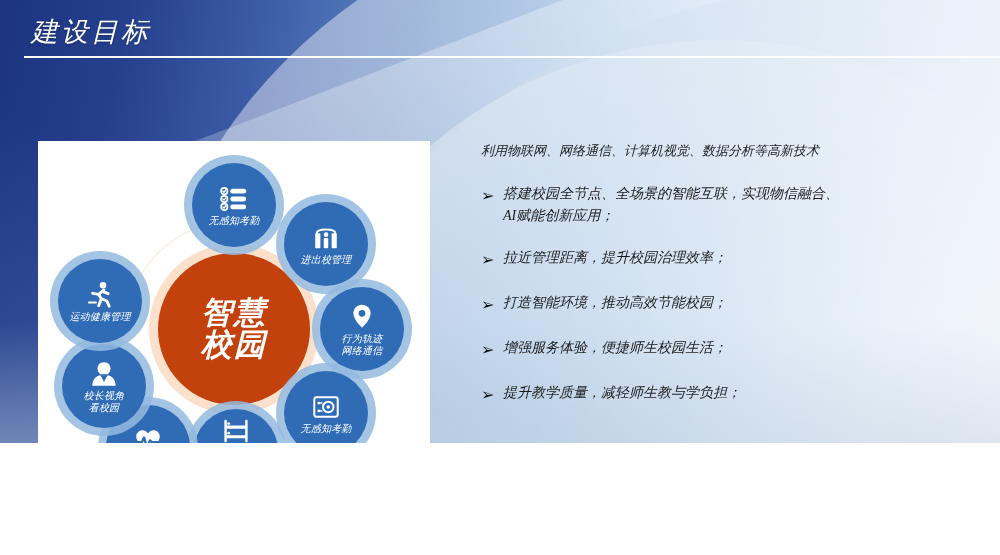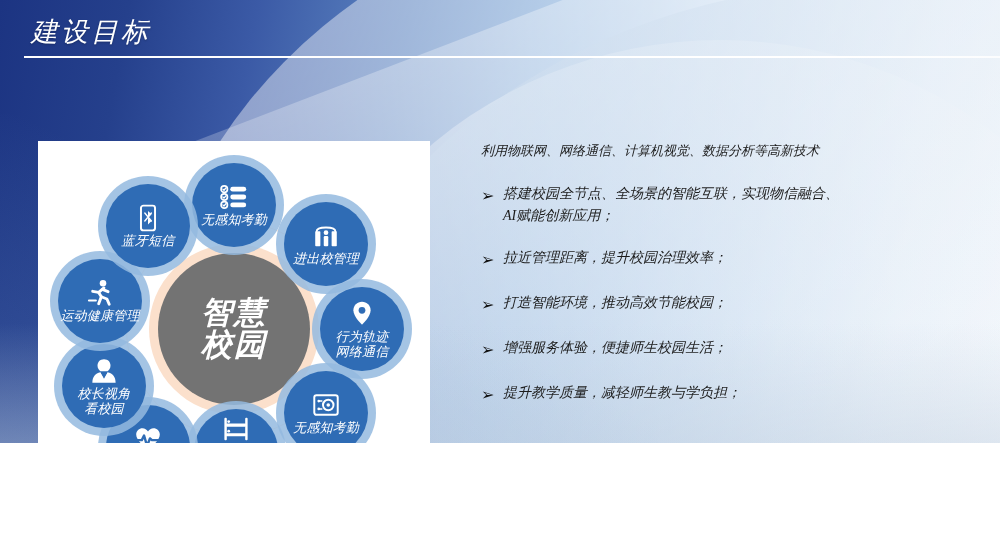--- a/index.html
+++ b/index.html
@@ -96,21 +96,21 @@
     border-radius: 50%;
     border: 1.5px solid #fbe2cd;
     box-sizing: border-box;
   }
 
   
   #center-hub {
     position: absolute; left: 196px; top: 188px;
     width: 152px; height: 152px; margin-left: -76px; margin-top: -76px;
     border-radius: 50%;
-    background: #737373;
+    background: #c2410c;
     box-shadow: 0 0 0 9px #fbe0cc;
     display: flex; align-items: center; justify-content: center;
   }
   #center-hub-label {
     color: #ffffff; font-size: 31px; line-height: 1.04;
     font-weight: bold; text-align: center;
     letter-spacing: 2px;
     font-family: "Liberation Sans", "DejaVu Sans", sans-serif;
     white-space: pre-line;
   }
@@ -120,21 +120,21 @@
     position: absolute;
     width: 84px; height: 84px; margin-left: -42px; margin-top: -42px;
     border-radius: 50%;
     background: #2f6cb5;
     box-shadow: 0 0 0 8px rgba(148,186,223,0.85);
     display: flex; flex-direction: column;
     align-items: center; justify-content: center;
   }
   .node-icon { width: 34px; height: 30px; display:block; margin-bottom: 1px; }
   .node-label {
-    color: #ffffff; font-size: 13px; line-height: 1.12;
+    color: #ffffff; font-size: 10px; line-height: 1.12;
     text-align: center; white-space: pre-line;
     font-family: "Liberation Sans", "DejaVu Sans", sans-serif;
     letter-spacing: 0.2px;
   }
 
   
   #content-col {
     position: absolute; left: 481px; top: 140px; width: 505px;
   }
   .para {
@@ -296,30 +296,20 @@
                 <path d="M20.2 10.6 L14.6 15.4 L17.4 20 L14.6 27.4"></path>
                 <path d="M17.4 20 L23.4 22.4 L25.8 28"></path>
                 <path d="M14.6 15.4 L8.2 14.2"></path>
                 <path d="M18.6 12.2 L24.6 14.6"></path>
               </g>
               <path d="M4.2 24 H11.6" stroke="#fff" stroke-width="2.2" stroke-linecap="round"></path>
             </svg>
           </span>
           <div class="node-label">运动健康管理</div>
         </div>
-        <div class="node" style="left: 110px; top: 85px;">
-          <span>
-            <svg class="node-icon" viewBox="0 0 32 32" xmlns="http://www.w3.org/2000/svg" fill="none">
-              <rect x="8.5" y="2.8" width="15" height="26.4" rx="2.6" stroke="#fff" stroke-width="2.1" fill="none"></rect>
-              <path d="M16 8.4 L19.8 12 L16 15.6 L16 8.4 Z M16 15.6 L19.8 19.2 L16 22.8 L16 15.6 Z" fill="#fff"></path>
-              <path d="M12.6 10.6 L19.6 19.2 M12.6 19.2 L19.6 10.6" stroke="#fff" stroke-width="1.5" stroke-linecap="round"></path>
-            </svg>
-          </span>
-          <div class="node-label">蓝牙短信</div>
-        </div>
       </div>
   </div>
 
   <div id="content-col">
     <p class="para">利用物联网、网络通信、计算机视觉、数据分析等高新技术</p>
 
     <div id="bullet-list">
         <div class="bullet-row">
           <span class="bullet-marker">➢</span>
           <span class="bullet-text">搭建校园全节点、全场景的智能互联，实现物信融合、

